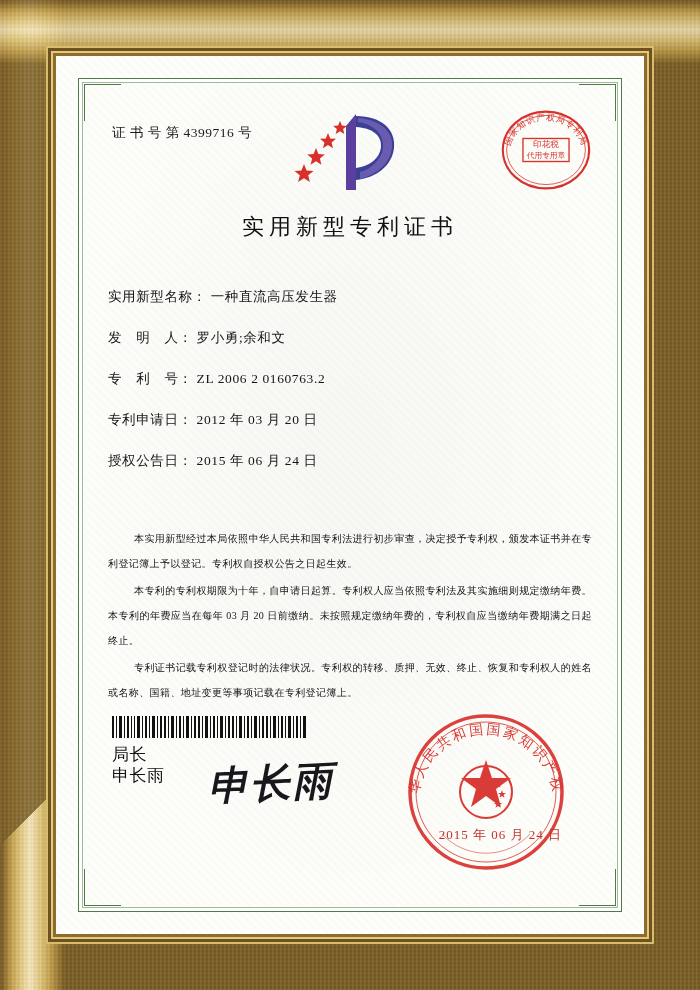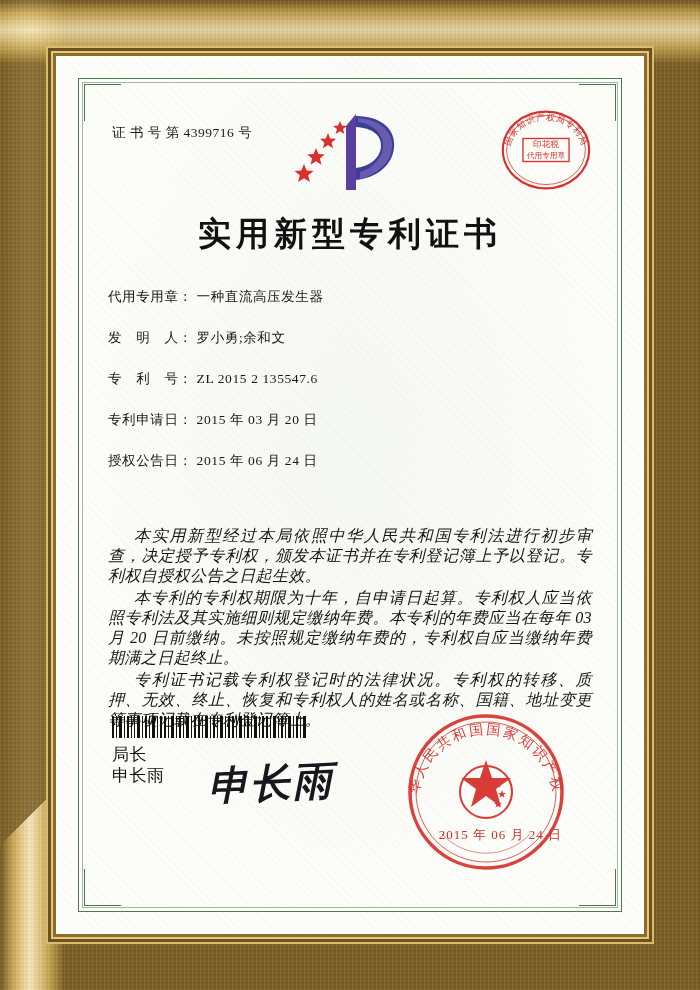--- a/index.html
+++ b/index.html
@@ -125,22 +125,22 @@
   .seal-top {
     position: absolute;
     right: 6px; top: 6px;
     width: 96px; height: 96px;
   }
 
   .title {
     position: absolute;
     top: 116px; left: 0; right: 0;
     text-align: center;
-    font-size: 33px;
-    font-weight: bold;
+    font-size: 22px;
+    font-weight: normal;
     letter-spacing: 5px;
     color: #111;
     font-family: "DejaVu Serif", "Liberation Serif", serif;
   }
 
   
   .fields {
     position: absolute;
     top: 192px; left: 8px; right: 8px;
   }
@@ -156,26 +156,25 @@
   }
   .field-value {
     display: inline-block;
     text-align: right;
   }
 
   
   .body-text {
     position: absolute;
     top: 430px; left: 8px; right: 8px;
-    font-size: 16px;
-    line-height: 20px;
+    font-size: 10px;
+    line-height: 25px;
     color: #141414;
     letter-spacing: .4px;
     text-align: justify;
-    font-style: italic;
   }
   .body-text p {
     margin: 0 0 2px 0;
     text-indent: 26px;
   }
 
   
   .barcode {
     position: absolute;
     left: 12px;
@@ -275,34 +274,34 @@
         </text>
         <rect x="26" y="38" width="48" height="24" fill="none" stroke="#d8312c" stroke-width="1.4"></rect>
         <text x="50" y="47" text-anchor="middle" font-size="9" fill="#d8312c" font-family="'DejaVu Serif',serif">印花税</text>
         <text x="50" y="58" text-anchor="middle" font-size="8" fill="#d8312c" font-family="'DejaVu Serif',serif">代用专用章</text>
       </svg>
 
       <div class="title">实用新型专利证书</div>
 
       <div class="fields">
         <div class="field-row">
-          <span class="field-label">代用专用章：</span>
+          <span class="field-label">实用新型名称：</span>
           <span class="field-value">一种直流高压发生器</span>
         </div>
         <div class="field-row">
           <span class="field-label">发　明　人：</span>
           <span class="field-value">罗小勇;余和文</span>
         </div>
         <div class="field-row">
           <span class="field-label">专　利　号：</span>
-          <span class="field-value">ZL 2015 2 135547.6</span>
+          <span class="field-value">ZL 2006 2 0160763.2</span>
         </div>
         <div class="field-row">
           <span class="field-label">专利申请日：</span>
-          <span class="field-value">2015 年 03 月 20 日</span>
+          <span class="field-value">2012 年 03 月 20 日</span>
         </div>
         <div class="field-row">
           <span class="field-label">授权公告日：</span>
           <span class="field-value">2015 年 06 月 24 日</span>
         </div>
       </div>
 
       <div class="body-text">
         <p>本实用新型经过本局依照中华人民共和国专利法进行初步审查，决定授予专利权，颁发本证书并在专利登记簿上予以登记。专利权自授权公告之日起生效。</p>
         <p>本专利的专利权期限为十年，自申请日起算。专利权人应当依照专利法及其实施细则规定缴纳年费。本专利的年费应当在每年 03 月 20 日前缴纳。未按照规定缴纳年费的，专利权自应当缴纳年费期满之日起终止。</p>

